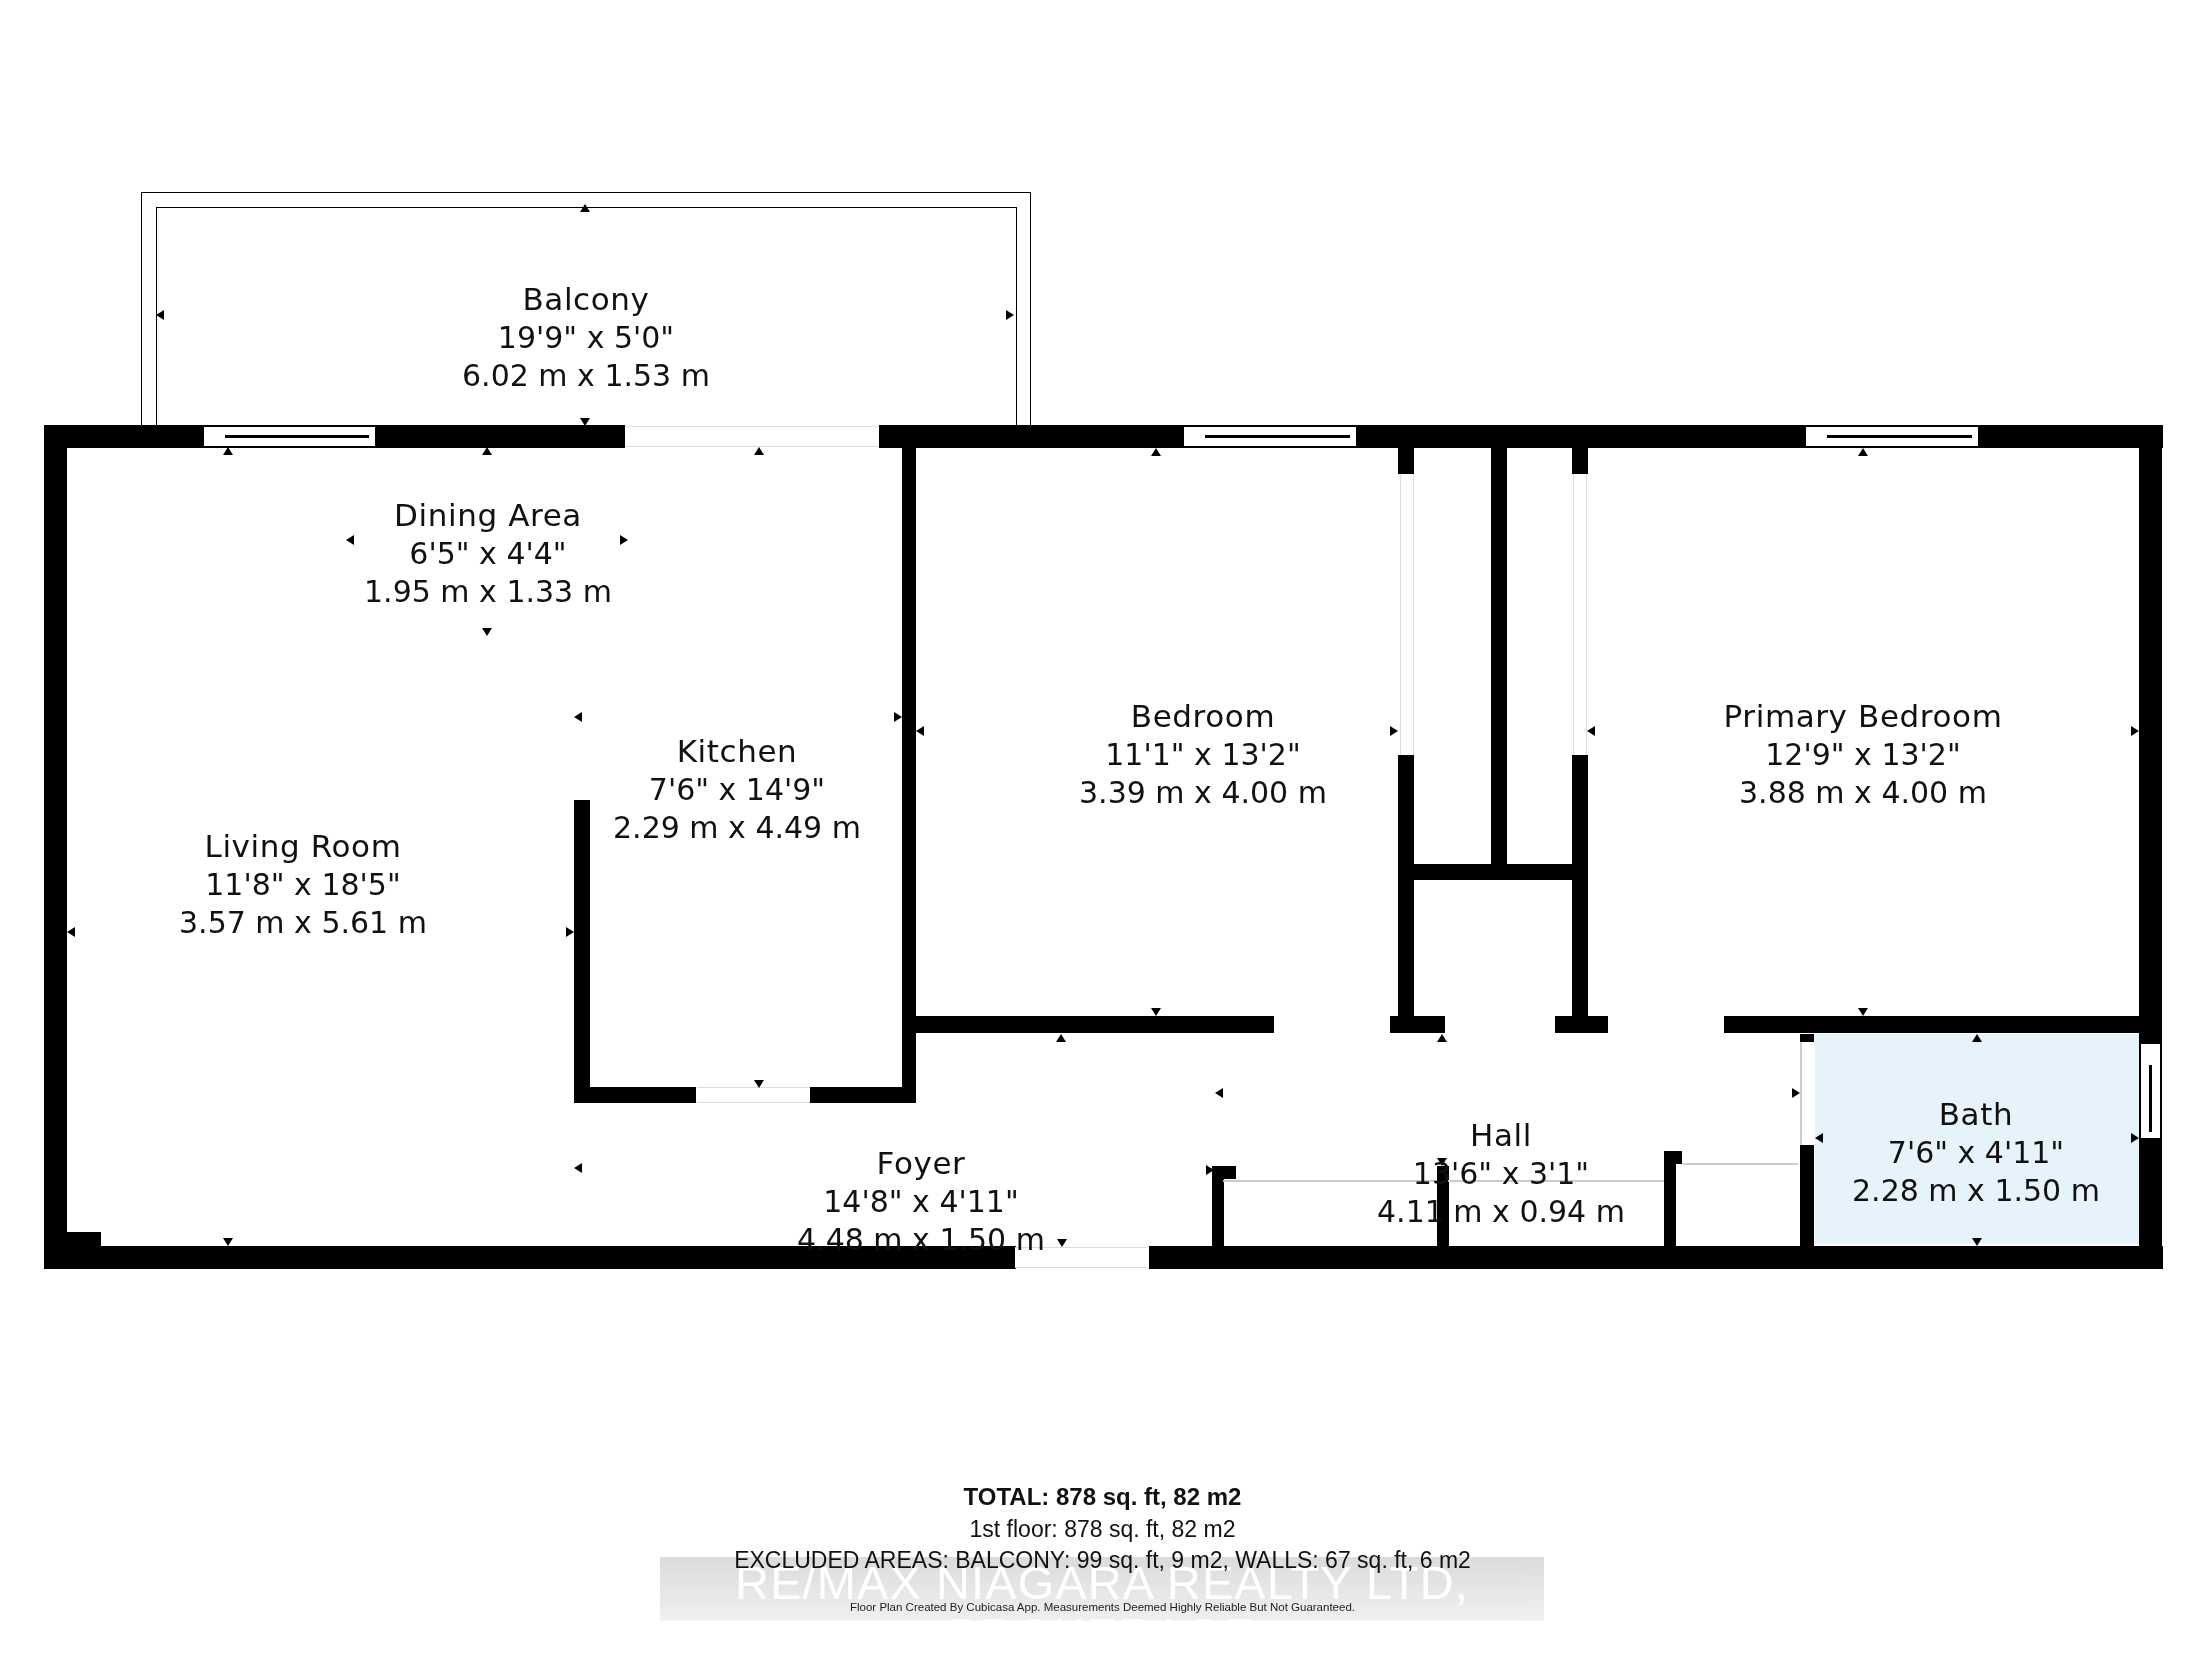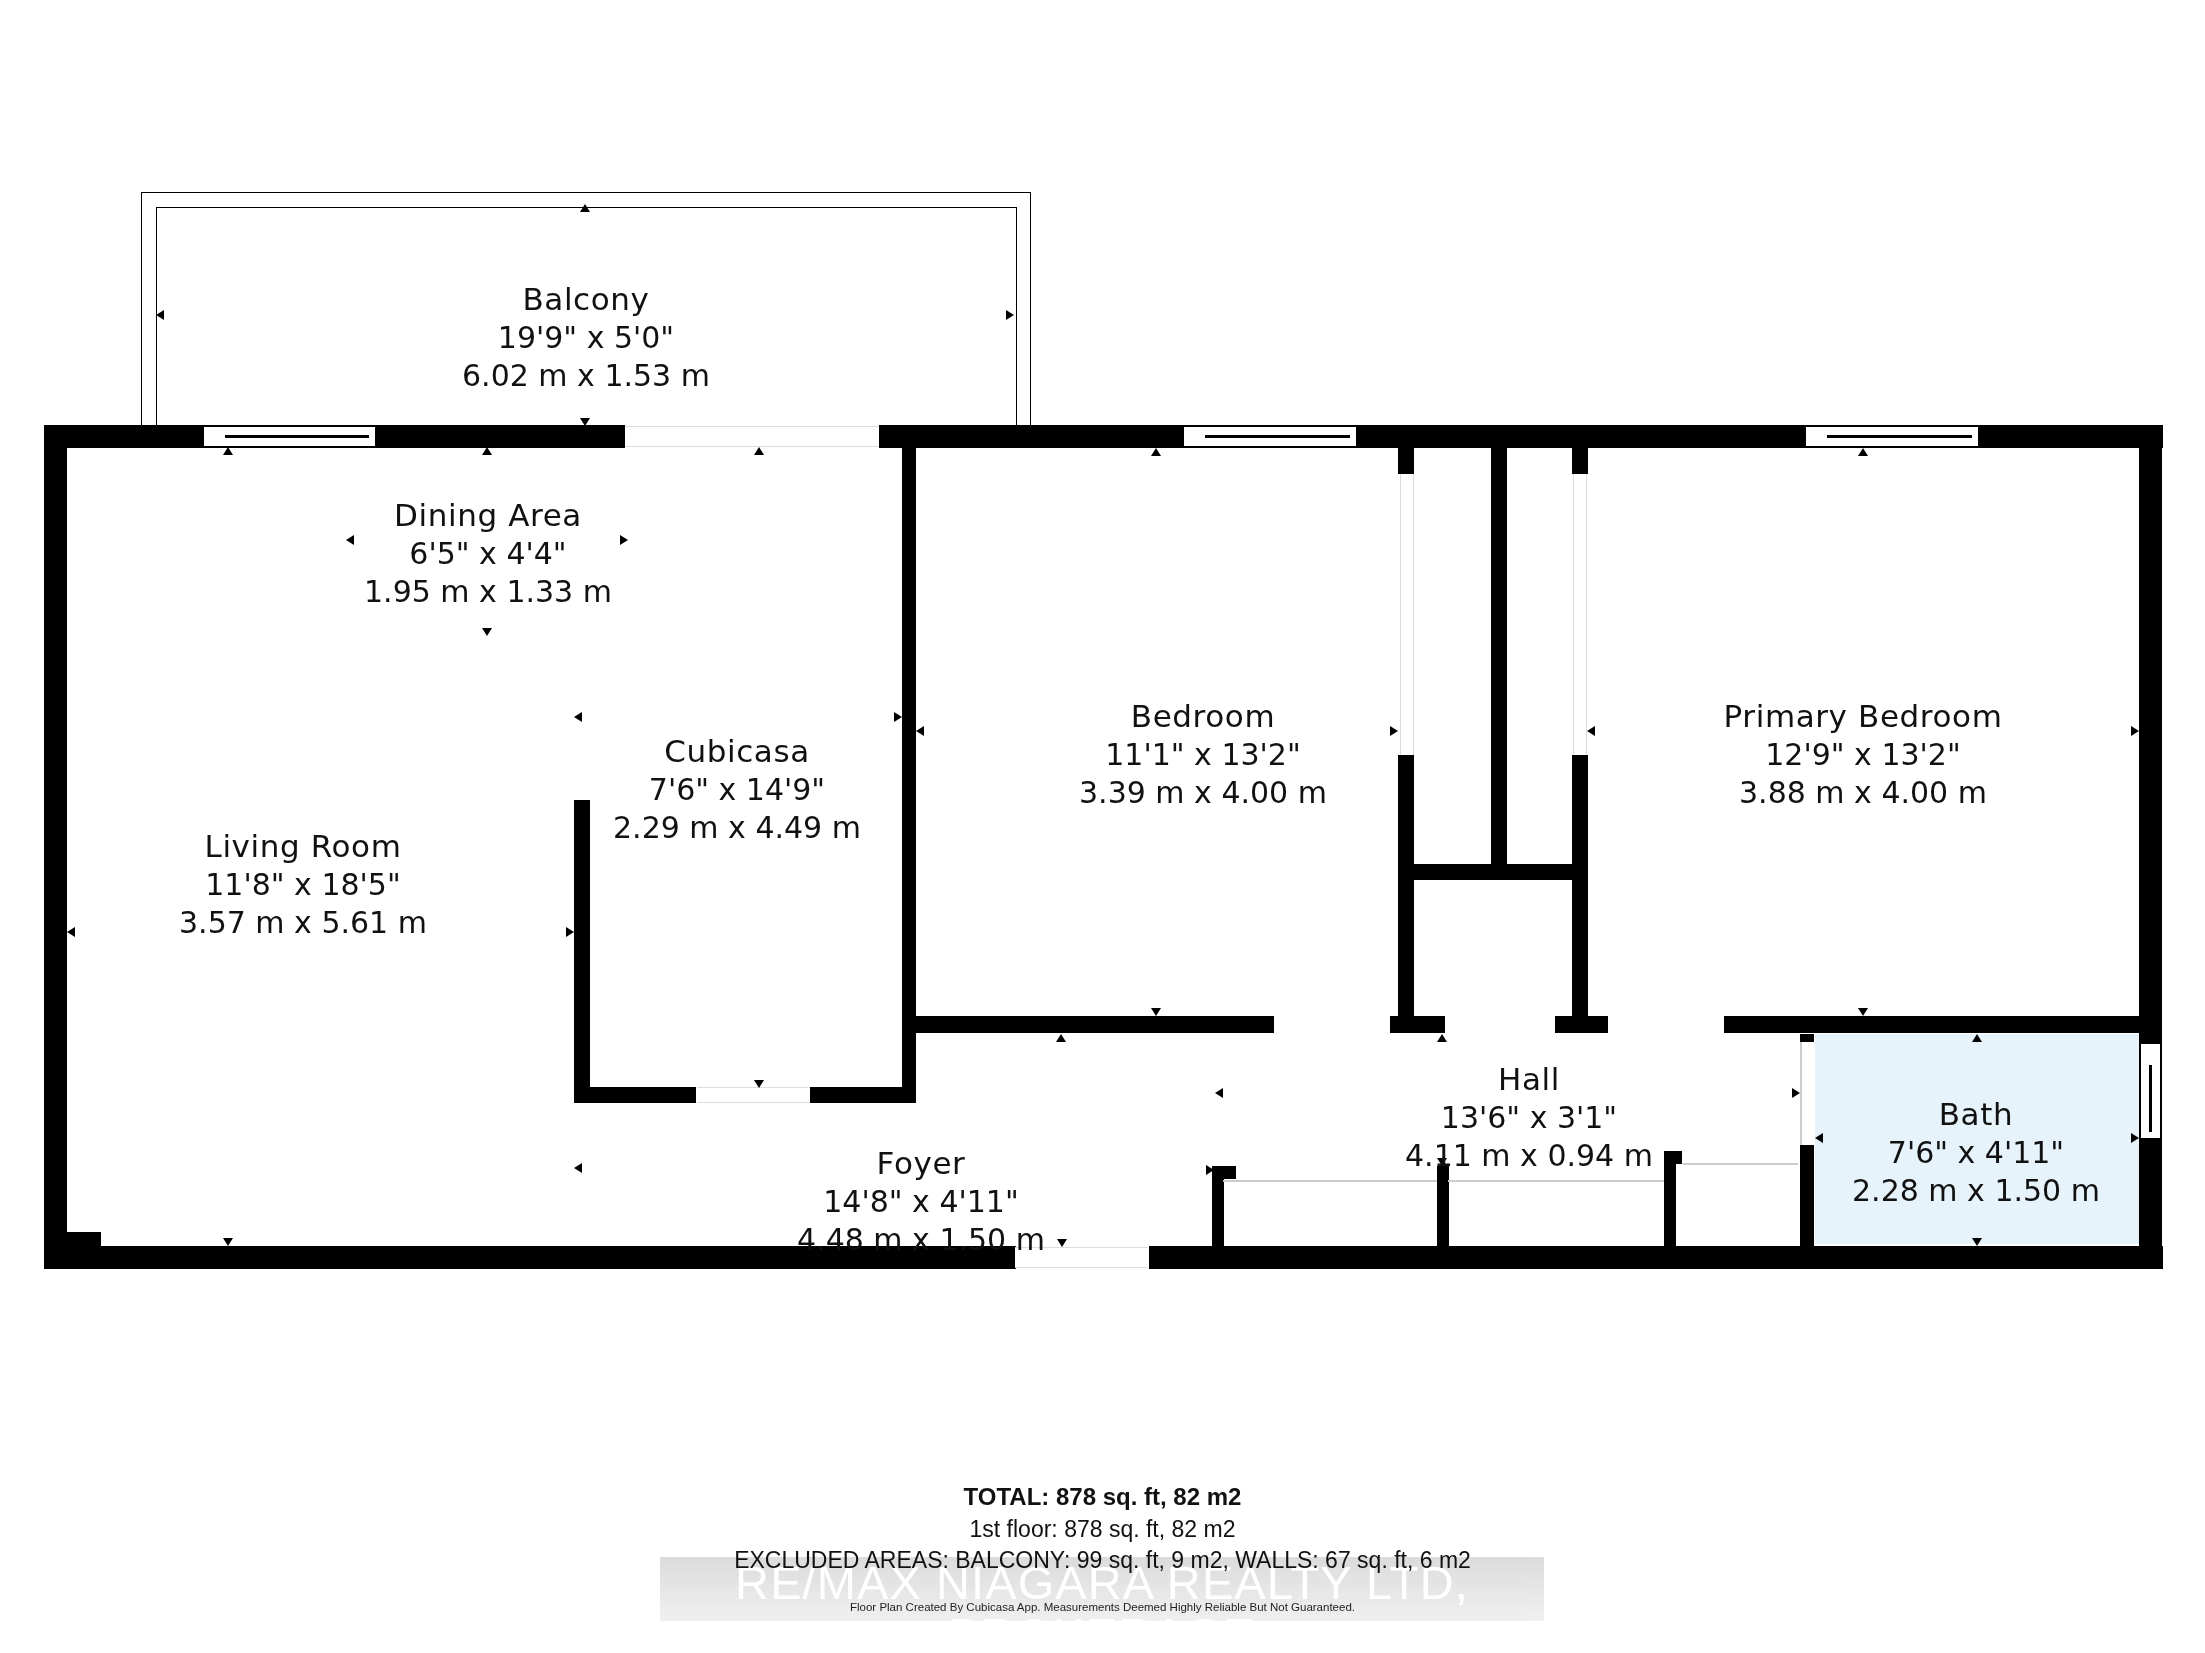--- a/index.html
+++ b/index.html
@@ -126,40 +126,40 @@
     <div class="name">Balcony</div>
     <div class="dim">19'9" x 5'0"</div>
     <div class="dim">6.02 m x 1.53 m</div>
   </div>
   <div class="room-label" style="left:488px;top:496px;">
     <div class="name">Dining Area</div>
     <div class="dim">6'5" x 4'4"</div>
     <div class="dim">1.95 m x 1.33 m</div>
   </div>
   <div class="room-label" style="left:737px;top:732px;">
-    <div class="name">Cubicasa</div>
+    <div class="name">Kitchen</div>
     <div class="dim">7'6" x 14'9"</div>
     <div class="dim">2.29 m x 4.49 m</div>
   </div>
   <div class="room-label" style="left:303px;top:827px;">
     <div class="name">Living Room</div>
     <div class="dim">11'8" x 18'5"</div>
     <div class="dim">3.57 m x 5.61 m</div>
   </div>
   <div class="room-label" style="left:1157px;top:697px;margin-left:46px;">
     <div class="name">Bedroom</div>
     <div class="dim">11'1" x 13'2"</div>
     <div class="dim">3.39 m x 4.00 m</div>
   </div>
   <div class="room-label" style="left:1863px;top:697px;">
     <div class="name">Primary Bedroom</div>
     <div class="dim">12'9" x 13'2"</div>
     <div class="dim">3.88 m x 4.00 m</div>
   </div>
-  <div class="room-label" style="left:1501px;top:1060px;margin-left:28px;">
+  <div class="room-label" style="left:1501px;top:1116px;">
     <div class="name">Hall</div>
     <div class="dim">13'6" x 3'1"</div>
     <div class="dim">4.11 m x 0.94 m</div>
   </div>
   <div class="room-label" style="left:921px;top:1128px;margin-top:16px;">
     <div class="name">Foyer</div>
     <div class="dim">14'8" x 4'11"</div>
     <div class="dim">4.48 m x 1.50 m</div>
   </div>
   <div class="room-label" style="left:1976px;top:1095px;">

